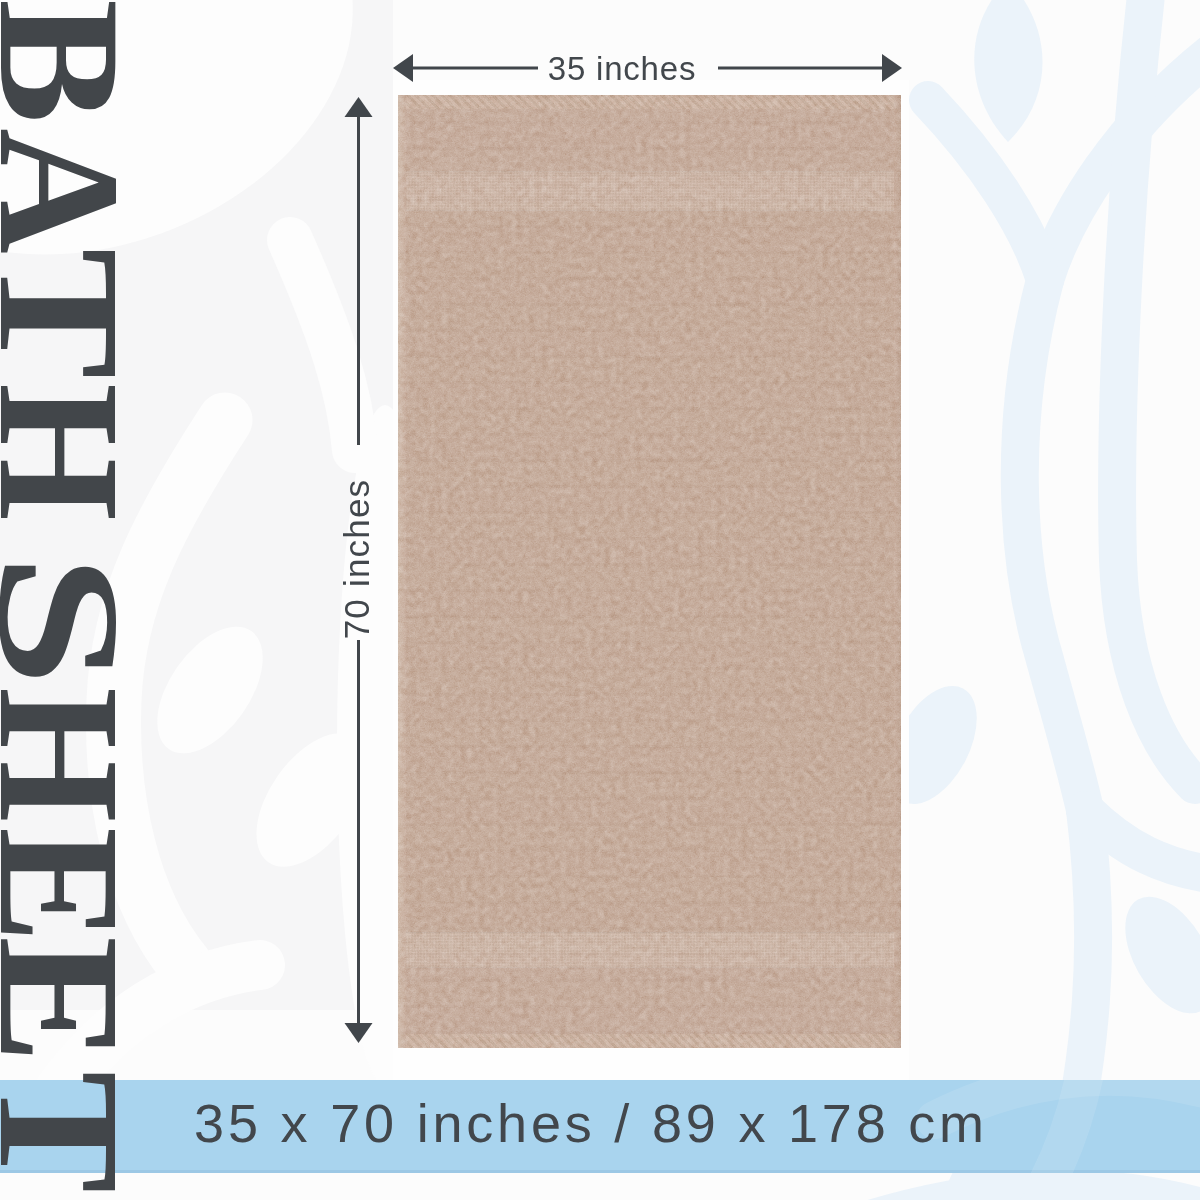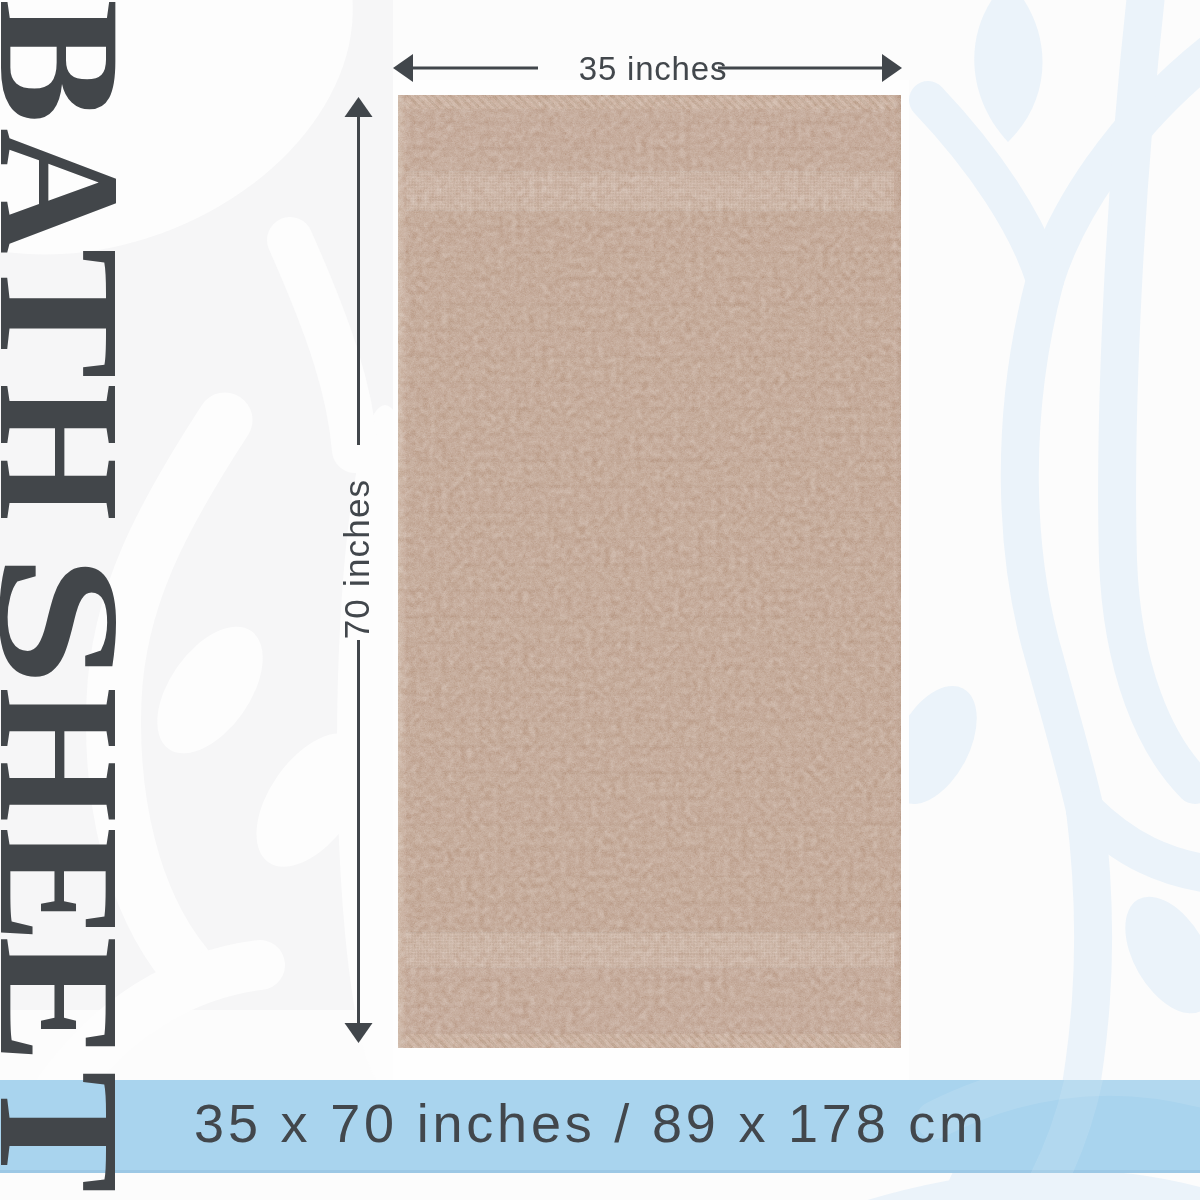--- a/index.html
+++ b/index.html
@@ -94,21 +94,21 @@
 
 <svg class="abs" style="left:383px;top:48px;" width="530" height="42" viewBox="0 0 530 42">
   <g fill="#41464b" stroke="none">
     <path d="M 10,20 L 30,6 L 30,34 Z"></path>
     <path d="M 519,20 L 499,6 L 499,34 Z"></path>
   </g>
   <line x1="28" y1="20" x2="155" y2="20" stroke="#41464b" stroke-width="3"></line>
   <line x1="335" y1="20" x2="501" y2="20" stroke="#41464b" stroke-width="3"></line>
 </svg>
 
-<div class="abs" style="left:453px;top:50px;width:400px;text-align:center;
+<div class="abs" style="left:422px;top:50px;width:400px;text-align:center;
   font-size:33px;letter-spacing:0.8px;color:#42474c;">35 inches</div>
 
 <svg class="abs" style="left:338px;top:92px;" width="42" height="960" viewBox="0 0 42 960">
   <g fill="#41464b" stroke="none">
     <path d="M 20.5,5 L 6.5,25 L 34.5,25 Z"></path>
     <path d="M 20.5,951 L 6.5,931 L 34.5,931 Z"></path>
   </g>
   <line x1="20.5" y1="23" x2="20.5" y2="353" stroke="#41464b" stroke-width="3"></line>
   <line x1="20.5" y1="548" x2="20.5" y2="933" stroke="#41464b" stroke-width="3"></line>
 </svg>

